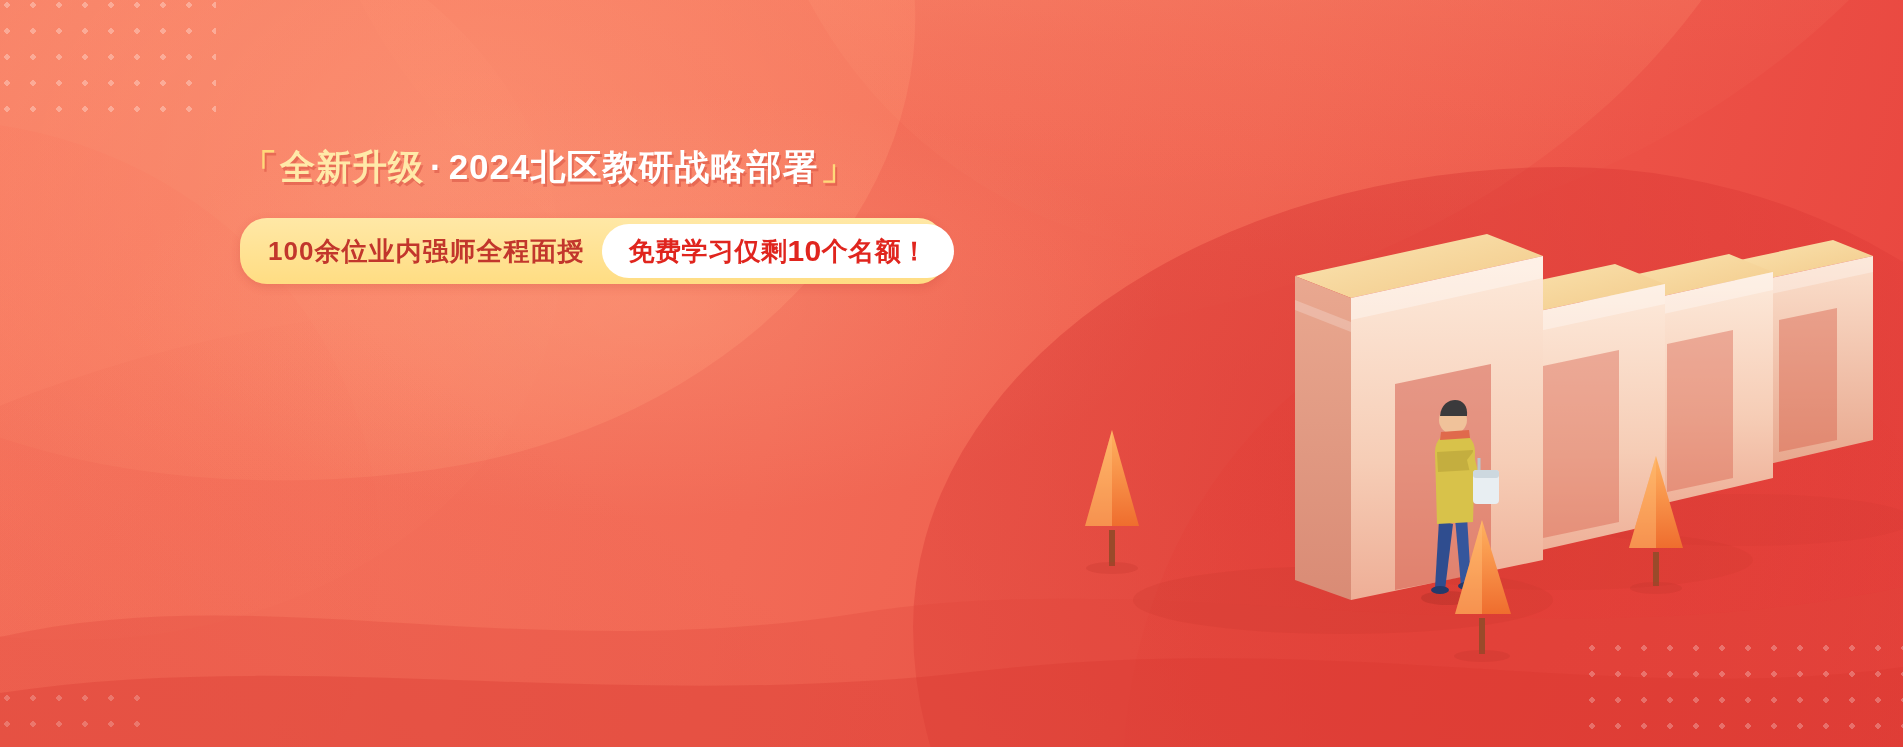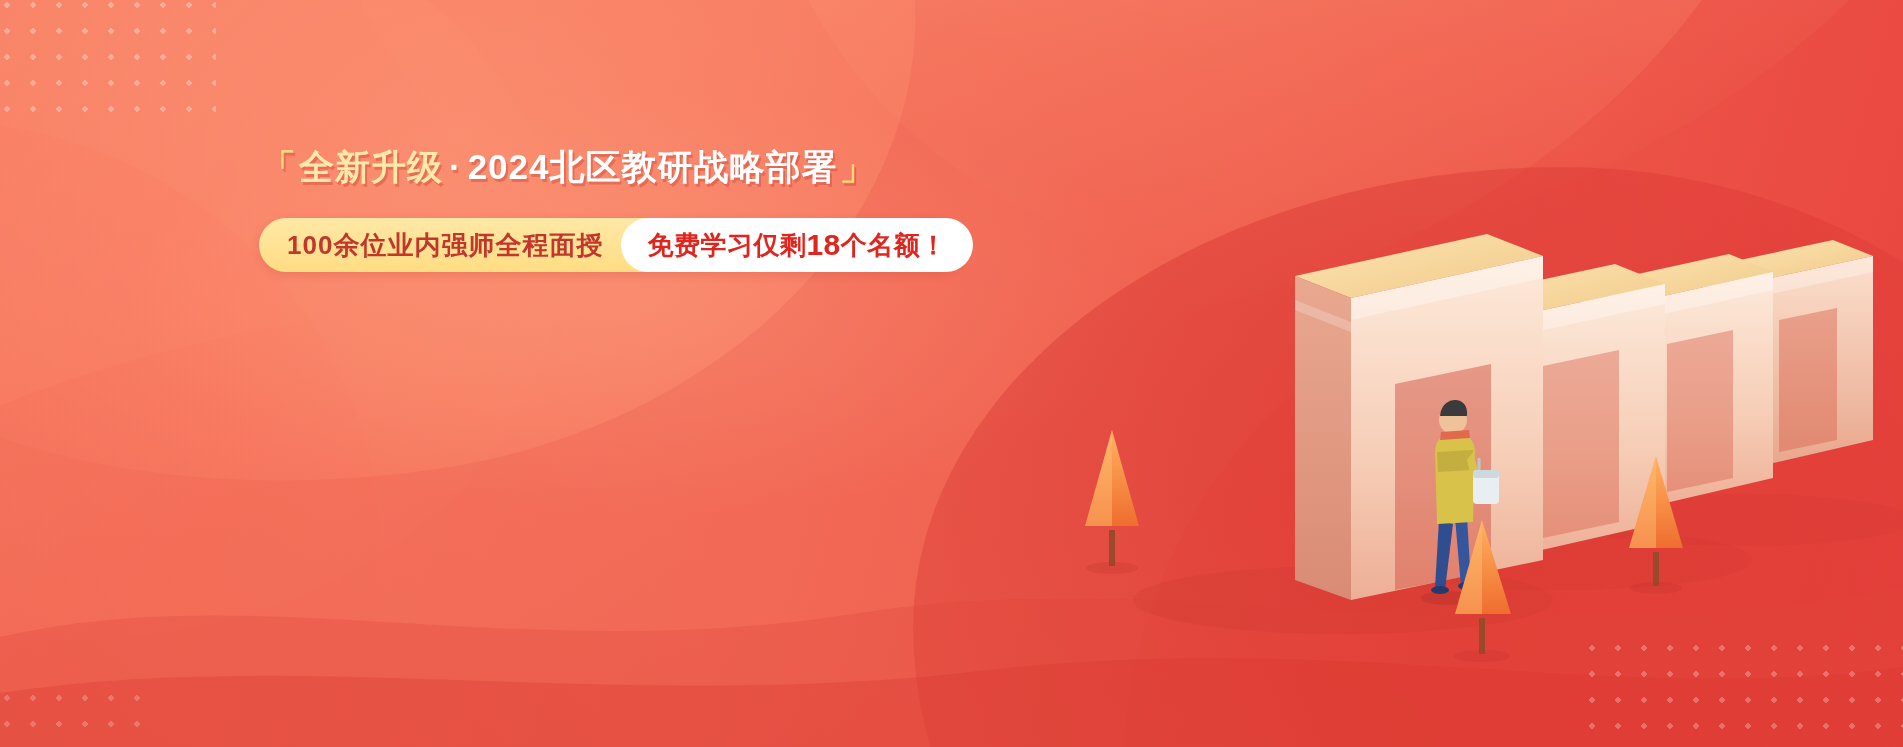--- a/index.html
+++ b/index.html
@@ -116,21 +116,21 @@
 
   
   .floor {
     position:absolute;
     left:0; bottom:0; width:100%; height:230px;
   }
 
   
   .content {
     position:absolute;
-    left:259px; top:146px;
+    left:240px; top:146px;
     width:740px;
   }
 
   .subtitle {
     font-size:35px;
     font-weight:bold;
     letter-spacing:1px;
     white-space:nowrap;
     line-height:1.2;
     color:#ffffff;
@@ -152,21 +152,21 @@
     -webkit-background-clip:text;
     background-clip:text;
     -webkit-text-fill-color:transparent;
     filter:drop-shadow(5px 6px 0 #d93b32) drop-shadow(9px 10px 0 rgba(190,40,34,0.55));
   }
 
   .badges {
     margin-top:30px;
     display:flex;
     align-items:center;
-    height:54px;
+    height:66px;
     background:#ffe08a;
     background:linear-gradient(180deg,#ffe8a6 0%,#ffdd83 100%);
     border-radius:27px;
     width:705px;
     padding-left:28px;
     box-shadow:0 3px 10px rgba(180,45,38,0.18);
   }
 
   .badge-left {
     font-size:26px;
@@ -339,20 +339,20 @@
 
     <div class="subtitle">
       <span class="brk">「</span><span class="hl">全新升级</span><span class="dot">·</span><span>2024北区教研战略部署</span><span class="brk">」</span>
     </div>
 
 
     <div class="badges">
       <span class="badge-left">100余位业内强师全程面授</span>
       <span class="badge-right">
         <span>免费学习仅剩</span>
-          <span class="num">18</span>
+          <span class="num">10</span>
           <span>个名额！</span>
       </span>
     </div>
 
   </div>
 
 </div>
 
 </body></html>

